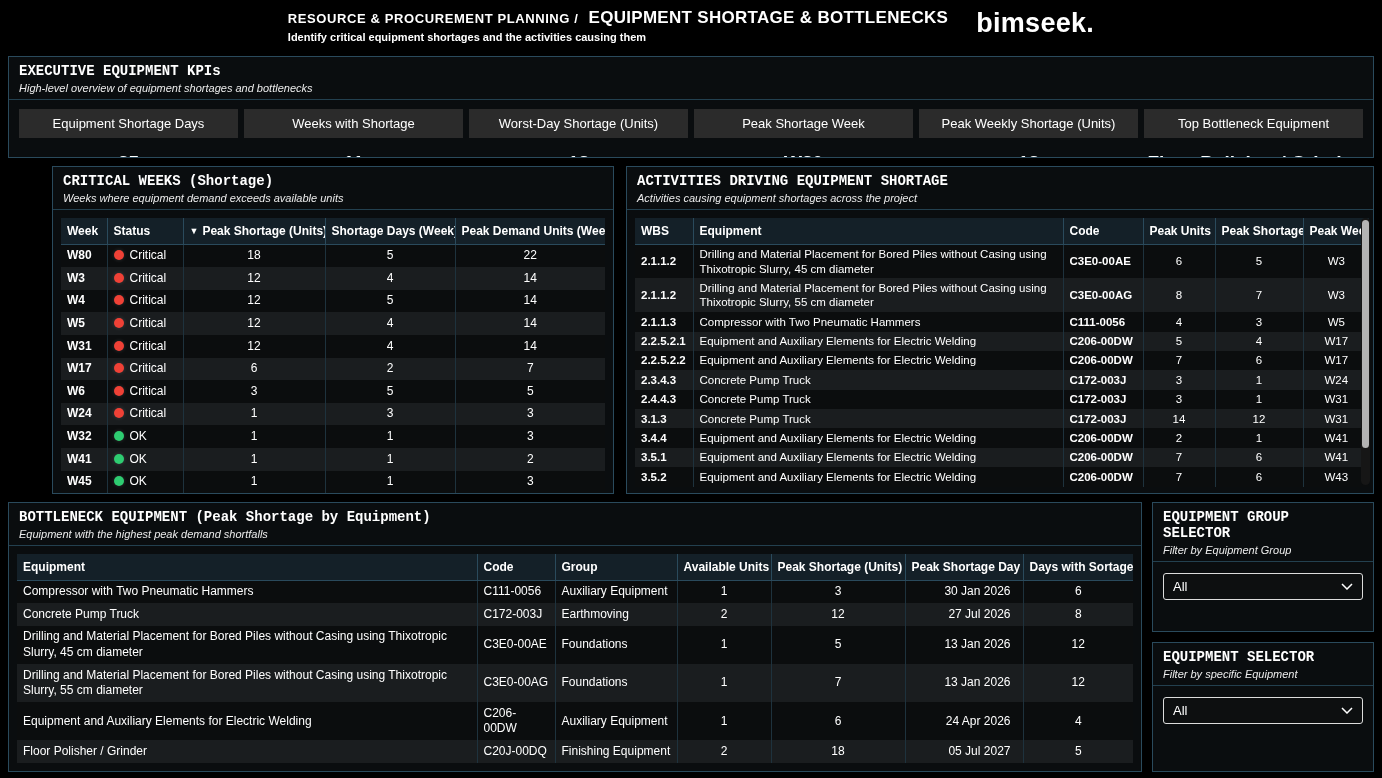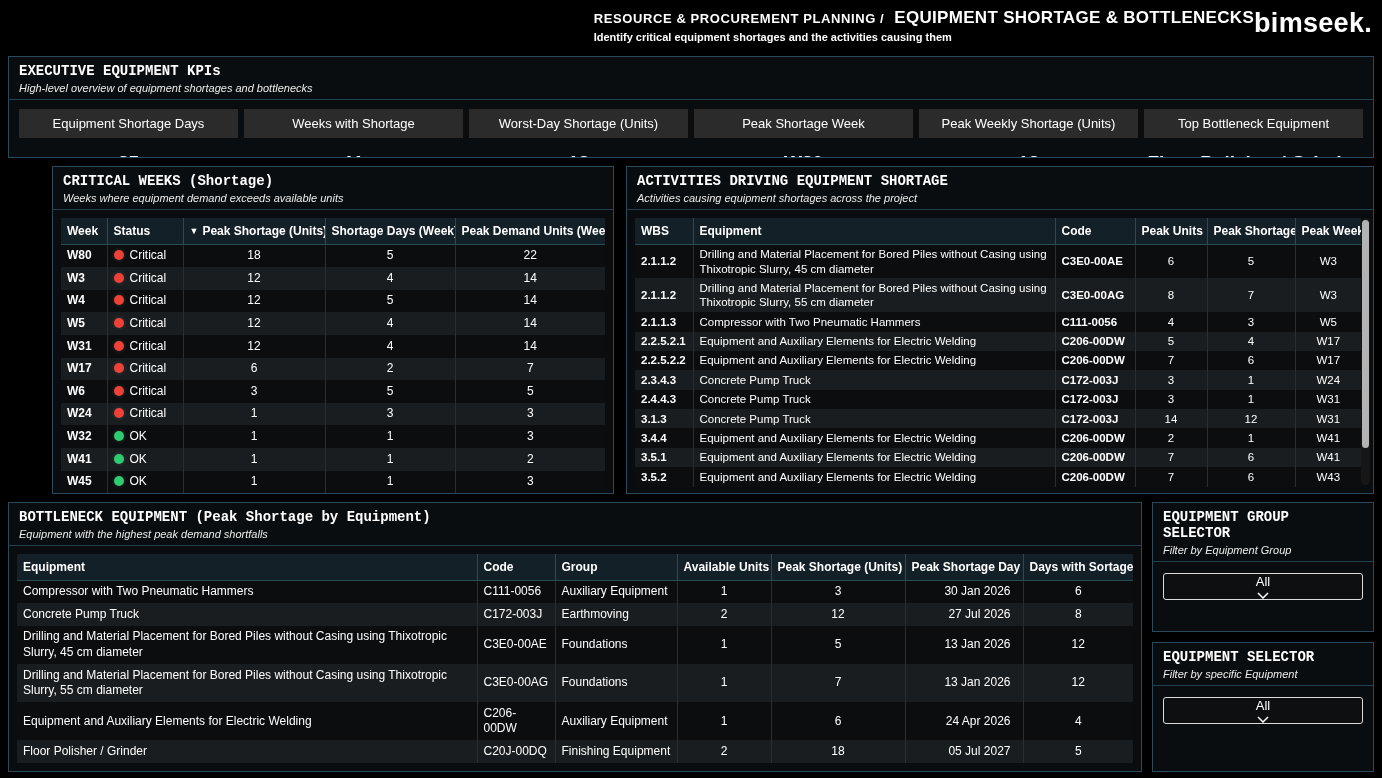--- a/index.html
+++ b/index.html
@@ -6,21 +6,21 @@
   html, body {
     width: 1382px; height: 778px;
     background: #000;
     color: #fff;
     font-family: "Liberation Sans", sans-serif;
     overflow: hidden;
   }
   .page { padding: 6px 8px; height: 100%; display: flex; flex-direction: column; }
 
   
-  .topbar { display: flex; justify-content: flex-end; align-items: flex-start; padding: 2px 2px 0; height: 48px; }
+  .topbar { display: flex; justify-content: center; align-items: flex-start; padding: 2px 2px 0; height: 48px; gap: 28px; }
   .title-block {}
   .title-line { display: flex; align-items: baseline; gap: 10px; }
   .breadcrumb { font-size: 13px; font-weight: bold; letter-spacing: .6px; }
   .page-title { font-size: 17px; font-weight: bold; letter-spacing: .3px; }
   .page-subtitle { font-size: 11px; font-weight: bold; margin-top: 3px; }
   .logo { font-size: 27px; font-weight: bold; letter-spacing: .3px; }
 
   
   .panel { background: #0a0d0f; border: 1px solid #2a4a5c; display: flex; flex-direction: column; overflow: hidden; }
   .panel-head { padding: 6px 10px 5px; border-bottom: 1px solid #23404f; }
@@ -58,32 +58,32 @@
   }
   tbody td:last-child { border-right: none; }
   tbody tr:nth-child(odd) { background: #0b0d0e; }
   tbody tr:nth-child(even) { background: #1a1d1f; }
   .al { text-align: left; } .ac { text-align: center; } .ar { text-align: right; padding-right: 12px !important; }
   .bold { font-weight: bold; }
   .dot { display: inline-block; width: 10px; height: 10px; border-radius: 50%; margin-right: 6px; vertical-align: -1px; box-shadow: 0 0 4px rgba(255,255,255,.15); }
   .sort { font-size: 9px; margin-right: 4px; vertical-align: 1px; }
 
   .acts td { font-size: 11.5px; padding: 2.5px 6px; line-height: 1.25; }
-  .acts-wrap { padding-right: 12px; }
+  .acts-wrap { padding-right: 4px; }
 
   
   .scrollbar-track { position: absolute; top: 8px; bottom: 8px; right: 3px; width: 9px; background: #161616; border-radius: 5px; }
   .scrollbar-thumb { position: absolute; top: 2px; left: 1px; width: 7px; height: 228px; background: #b3b3b3; border-radius: 4px; }
 
   
   .select-box {
     margin: 11px 10px; height: 27px; background: #0d0f10;
     border: 1px solid #dcdcdc; border-radius: 3px;
     display: flex; align-items: center; justify-content: space-between;
-    padding: 0 9px; font-size: 13px; cursor: pointer; flex-direction: column;
+    padding: 0 9px; font-size: 13px; cursor: pointer;
   }
 </style>
 </head>
 <body>
 
 <div class="page">
 
   <div class="topbar">
     <div class="title-block">
       <div class="title-line">

